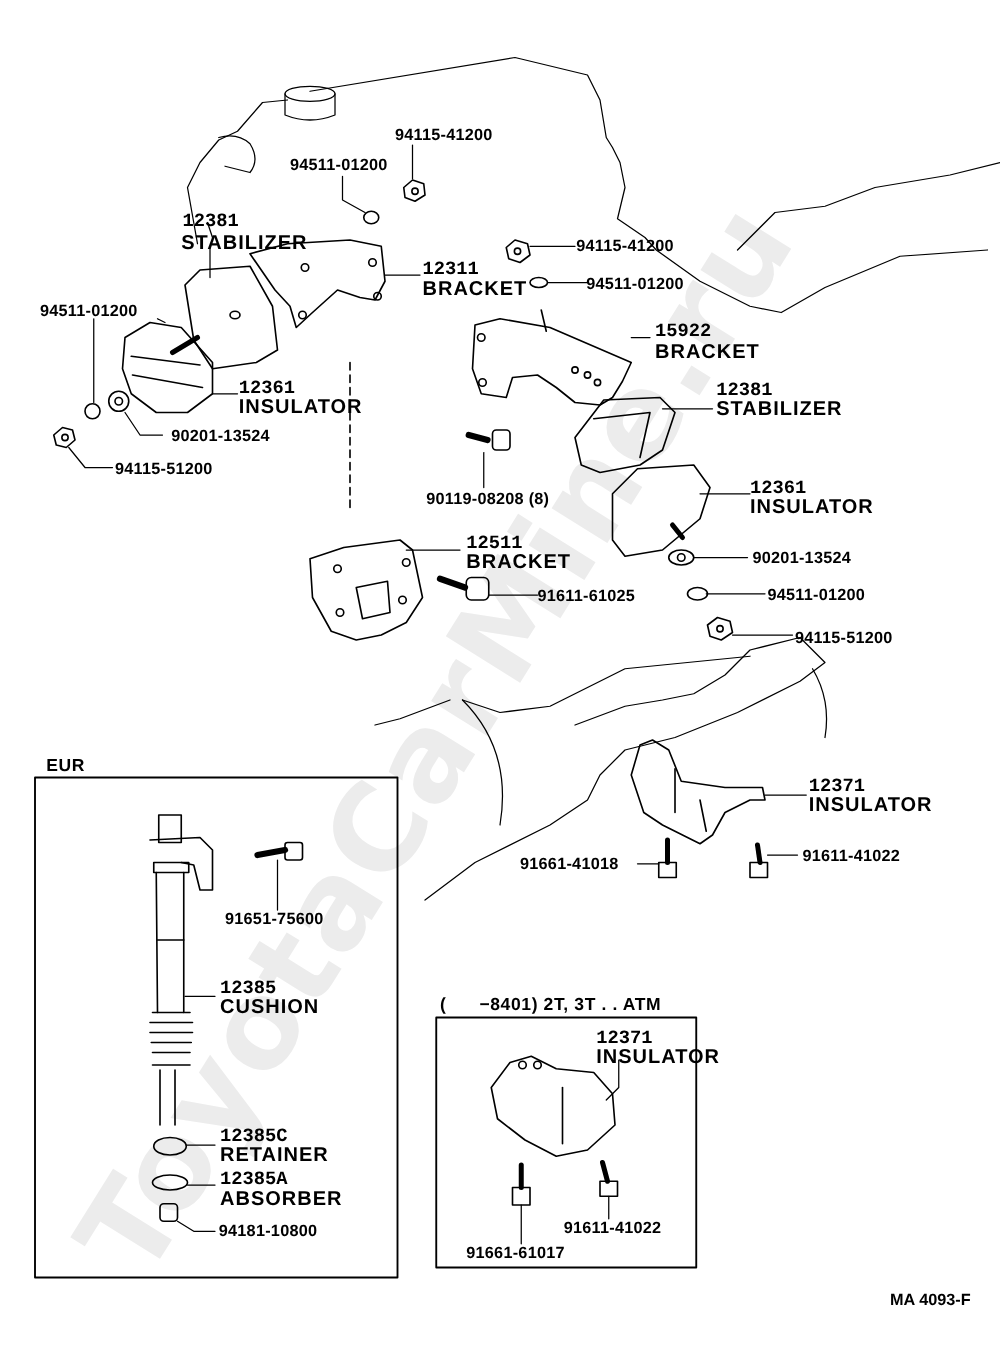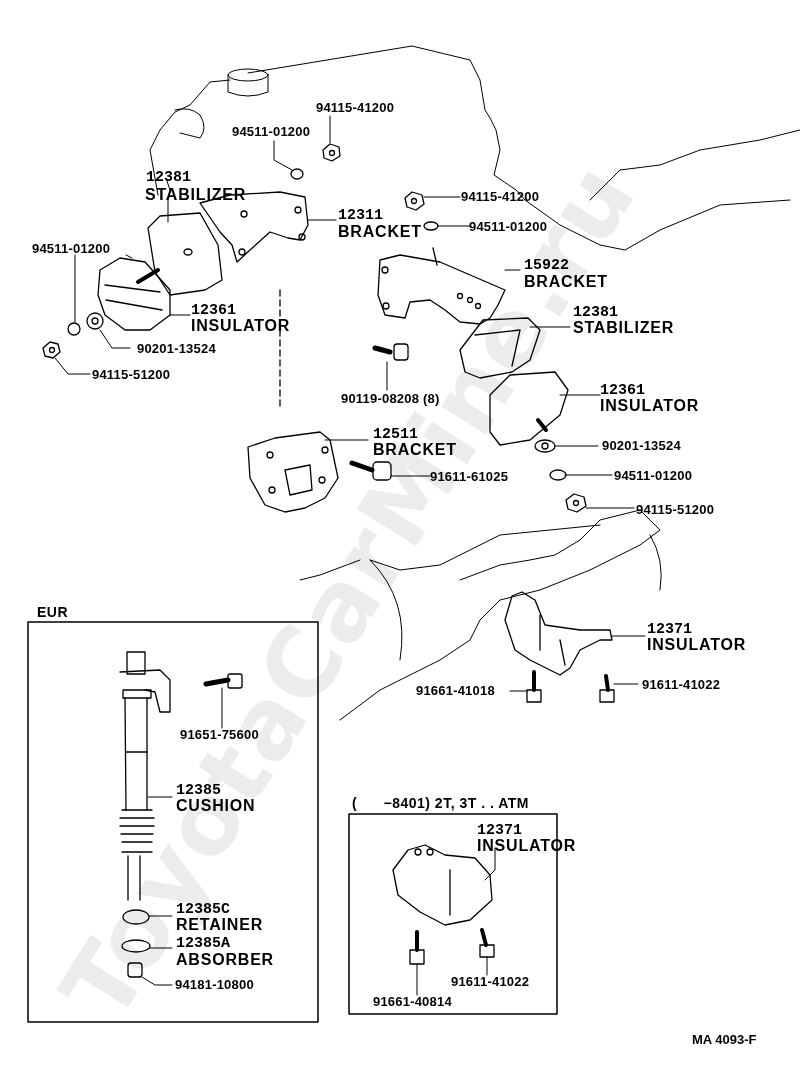--- a/index.html
+++ b/index.html
@@ -230,16 +230,16 @@
 <div class="lbl pname" style="left:176px;top:798px">CUSHION</div>
 <div class="lbl big" style="left:176px;top:902px">12385C</div>
 <div class="lbl pname" style="left:176px;top:917px">RETAINER</div>
 <div class="lbl big" style="left:176px;top:936px">12385A</div>
 <div class="lbl pname" style="left:176px;top:952px">ABSORBER</div>
 <div class="lbl pn" style="left:175px;top:978px">94181-10800</div>
 
 <div class="lbl hdr" style="left:352px;top:796px;white-space:pre">(      −8401) 2T, 3T . . ATM</div>
 <div class="lbl big" style="left:477px;top:823px">12371</div>
 <div class="lbl pname" style="left:477px;top:838px">INSULATOR</div>
-<div class="lbl pn" style="left:373px;top:995px">91661-40814</div>
+<div class="lbl pn" style="left:373px;top:995px">91661-61017</div>
 <div class="lbl pn" style="left:451px;top:975px">91611-41022</div>
 
-<div class="lbl code" style="left:692px;top:1033px">MA 4093-F</div>
+<div class="lbl code" style="left:712px;top:1033px">MA 4093-F</div>
 
 </body></html>

